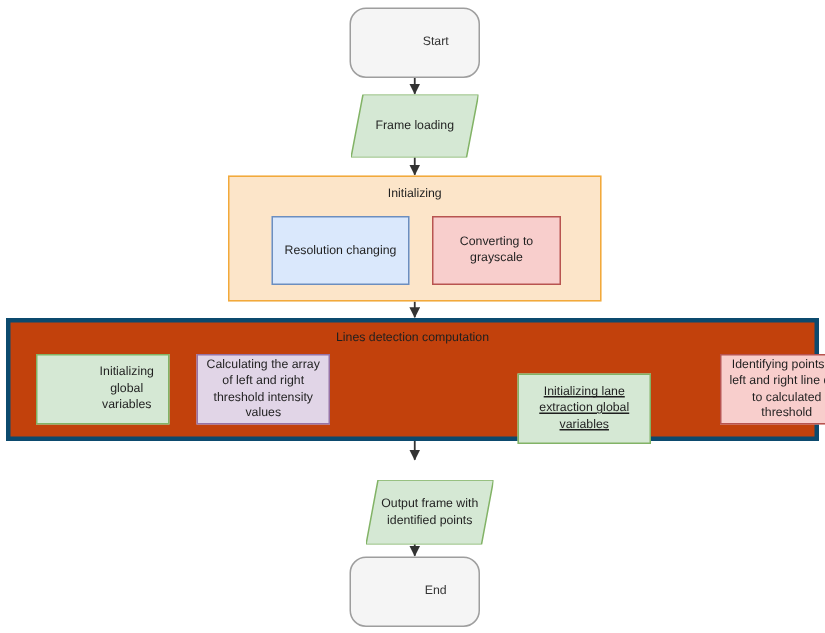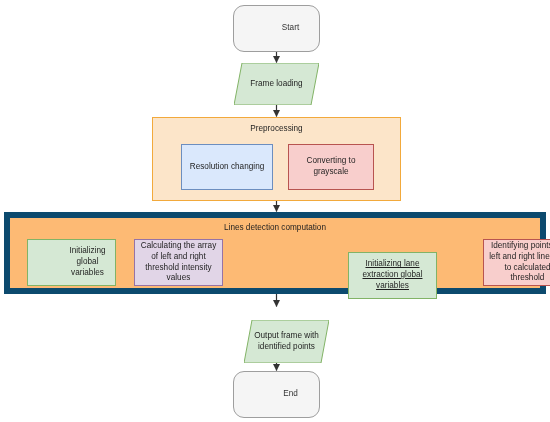--- a/index.html
+++ b/index.html
@@ -55,22 +55,22 @@
     right: 0;
     text-align: center;
     font-size: 8.2px;
     color: #1f1f1f;
   }
   .group-preprocessing {
     background: #fce5c9;
     border: 1px solid #f2a93b;
   }
   .group-lines {
-    background: #fdba74;
-    border: 6px solid #0c4a6e;
+    background: #c2410c;
+    border: 3px solid #0c4a6e;
   }
 
   
   .box-green  { background: #d5e8d4; border: 1px solid #82b366; }
   .box-blue   { background: #dae8fc; border: 1px solid #6c8ebf; }
   .box-red    { background: #f8cecc; border: 1px solid #b85450; }
   .box-purple { background: #e1d5e7; border: 1px solid #9673a6; }
 
   
   .data-shape {
@@ -125,21 +125,21 @@
 </div>
 
 <div class="data-shape" style="left:234px; top:63px; width:85px; height:42px;">
   <svg width="85" height="42">
     <polygon points="8,0 85,0 77,42 0,42" fill="#d5e8d4" stroke="#82b366" stroke-width="1"></polygon>
   </svg>
   <div class="data-label">Frame loading</div>
 </div>
 
 <div class="group group-preprocessing" style="left:152px; top:117px; width:249px; height:84px;">
-  <div class="group-title" style="top:6px;">Preprocessing</div>
+  <div class="group-title" style="top:6px;">Initializing</div>
 
   <div class="node box-blue" style="left:28px; top:26px; width:92px; height:46px;">
     <span>Resolution changing</span>
   </div>
 
   <div class="node box-red" style="left:135px; top:26px; width:86px; height:46px;">
     <span>Converting to grayscale</span>
   </div>
 </div>
 

